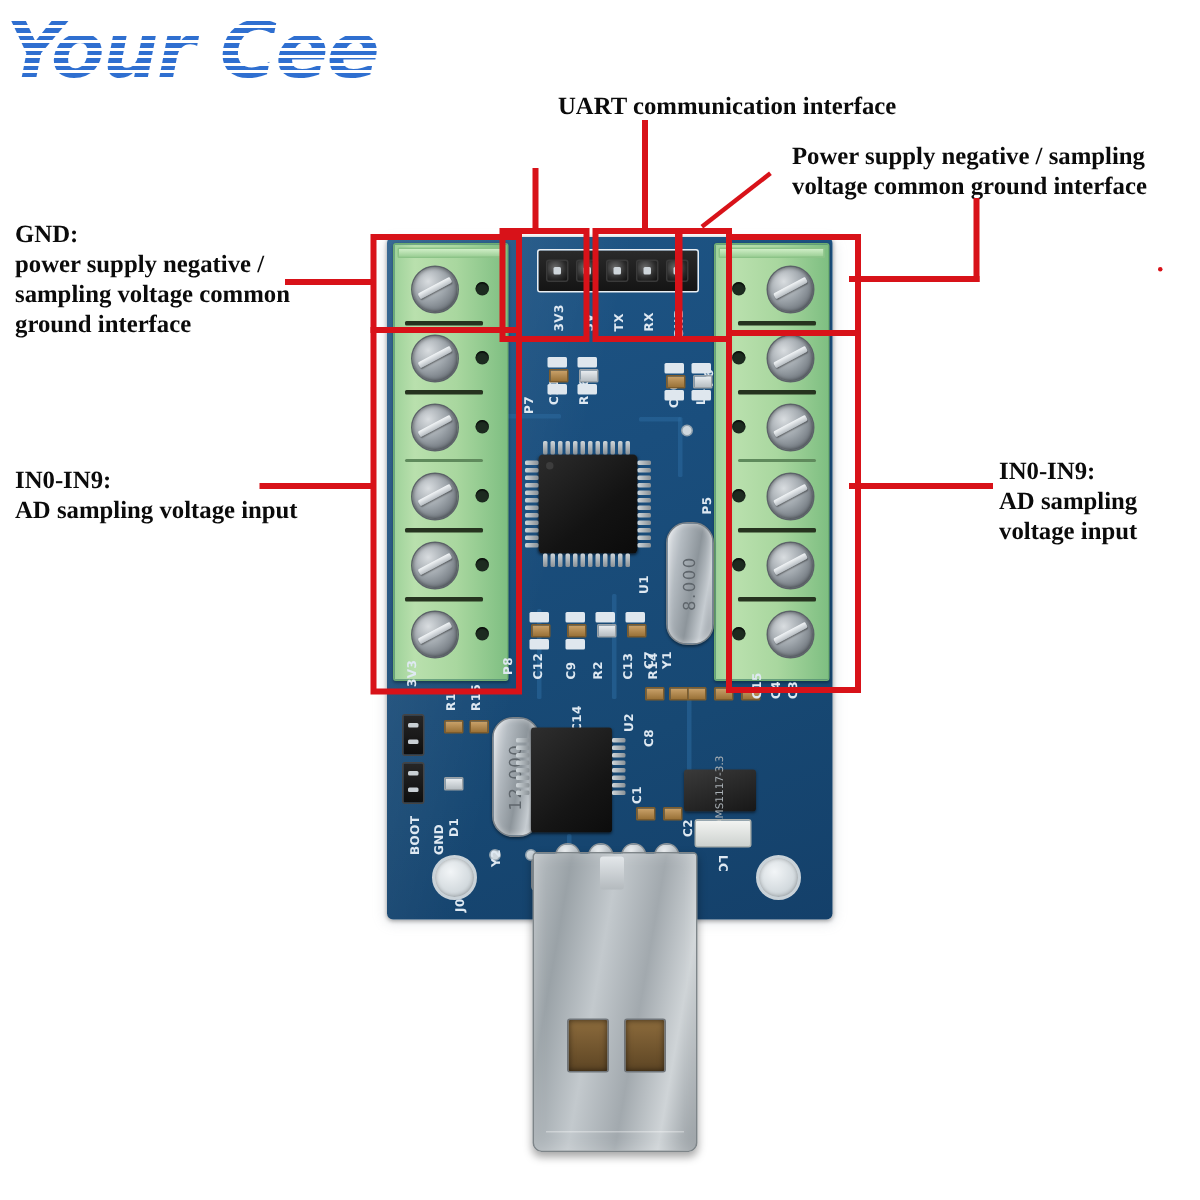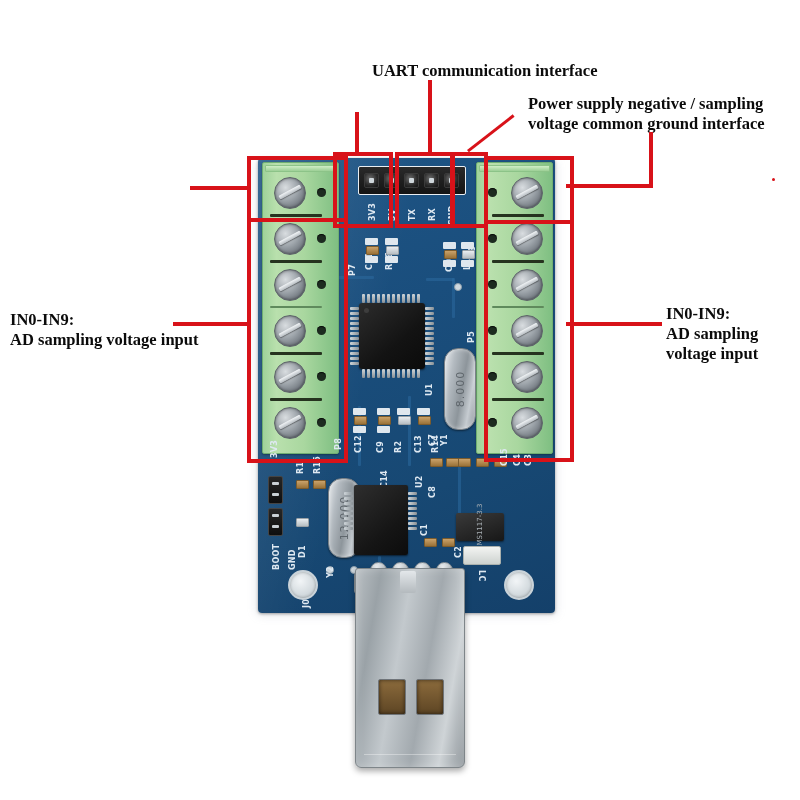--- a/index.html
+++ b/index.html
@@ -239,20 +239,23 @@
 
   
   .trace{position:absolute;background:#2b6a9e;opacity:.55;border-radius:1px;}
   .via{position:absolute;width:6px;height:6px;border-radius:50%;background:#cfd8de;border:1px solid #8fa0ad;}
 </style>
 </head>
 <body>
 
 <div class="stage">
 
+  <div id="logo">
+    <span class="txt">Your Cee</span>
+  </div>
 
   <div id="pcbshadow"></div>
   <div id="pcb">
     <div class="sheen"></div>
 
     <div class="trace" style="left:70px;top:118px;width:3px;height:28px;"></div>
     <div class="trace" style="left:70px;top:118px;width:46px;height:3px;"></div>
     <div class="trace" style="left:86px;top:92px;width:3px;height:30px;"></div>
     <div class="trace" style="left:168px;top:120px;width:28px;height:3px;"></div>
     <div class="trace" style="left:194px;top:120px;width:3px;height:40px;"></div>
@@ -531,20 +534,24 @@
     <div class="slot" style="left:60px;"></div>
     <div class="seam"></div>
   </div>
 
 
   <div class="callout" style="left:372px;top:61px;">UART communication interface</div>
 
   <div class="callout" style="left:528px;top:94px;width:266px;">Power supply negative / sampling
 voltage common ground interface</div>
 
+  <div class="callout" style="left:10px;top:146px;width:232px;">GND:
+power supply negative /
+sampling voltage common
+ground interface</div>
 
   <div class="callout" style="left:10px;top:310px;width:238px;">IN0-IN9:
 AD sampling voltage input</div>
 
   <div class="callout r" style="left:666px;top:304px;width:134px;">IN0-IN9:
 AD sampling
 voltage input</div>
 
   <div class="rl" style="left:355px;top:112px;width:4px;height:44px;"></div>
   <div class="rbox" style="left:333px;top:152px;width:52px;height:68px;"></div>

